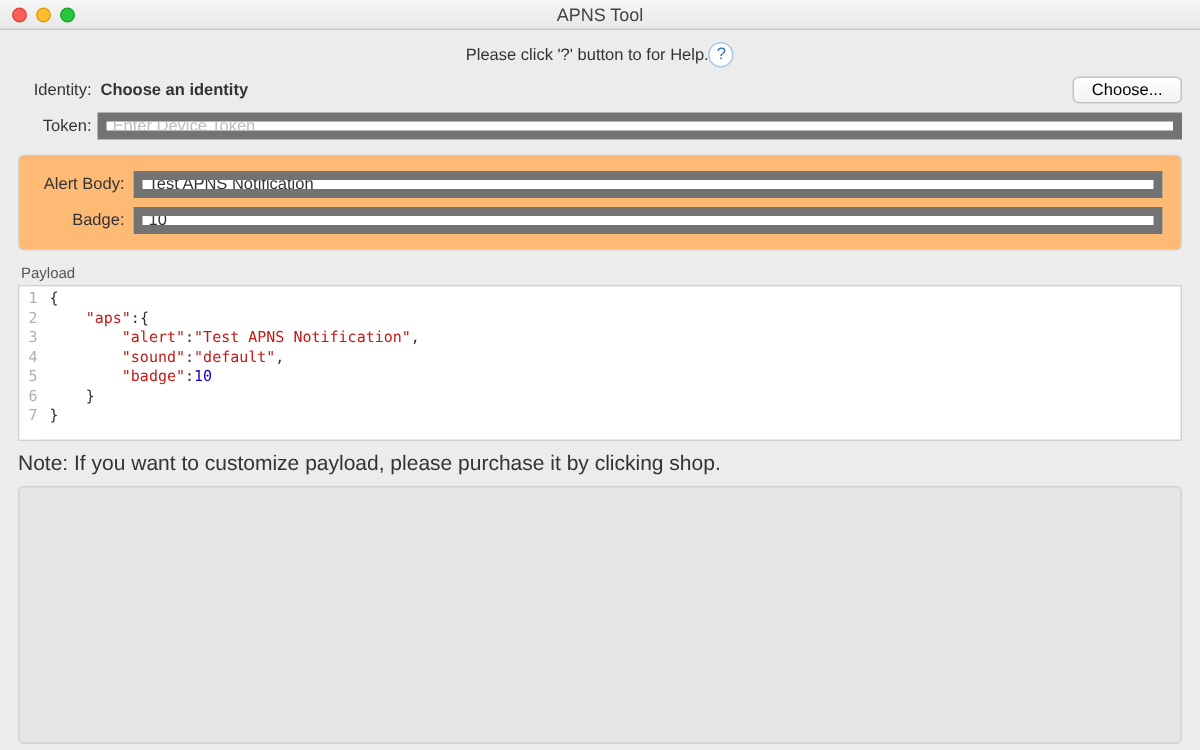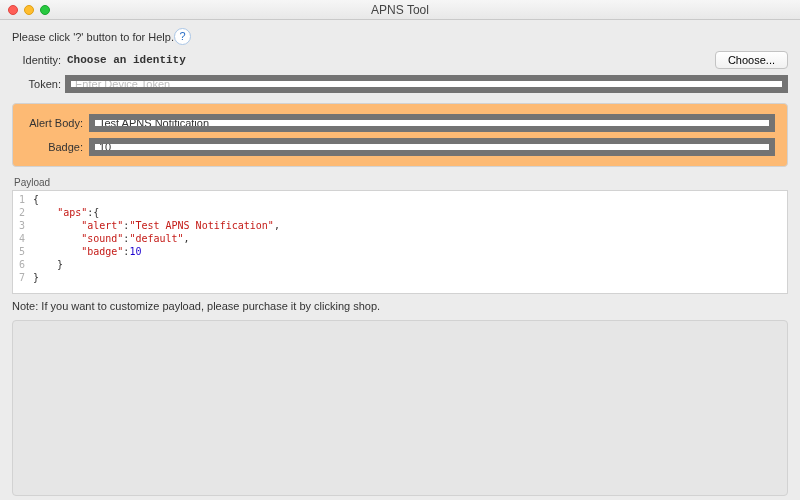--- a/index.html
+++ b/index.html
@@ -20,31 +20,31 @@
     position: relative;
   }
   .traffic { display: flex; gap: 6px; position: absolute; left: 8px; }
   .tl { width: 10px; height: 10px; border-radius: 50%; }
   .tl.red { background: #ff5f57; border: 0.5px solid #e04640; }
   .tl.yel { background: #ffbd2e; border: 0.5px solid #dfa013; }
   .tl.grn { background: #28c940; border: 0.5px solid #18a52e; }
   .title { margin: 0 auto; font-size: 12px; color: #444; }
   .content { padding: 8px 12px 4px 12px; height: calc(500px - 20px); display: flex; flex-direction: column; }
   .row { display: flex; align-items: center; margin-bottom: 6px; justify-content: center; }
-  .help-row { justify-content: flex-start; }
+  .help-row { justify-content: center; }
   .help-btn {
     width: 17px; height: 17px; border-radius: 50%;
     border: 1px solid #aac6e6; background: #fff;
     color: #2a6fc8; font-size: 11px; line-height: 14px; text-align: center;
     cursor: pointer;
   }
   .label { text-align: right; padding-right: 4px; color: #333; }
   .lbl-identity { width: 53px; }
   .lbl-token { width: 53px; }
-  .bold { font-weight: 600; font-family: Liberation Mono, monospace; }
+  .bold { font-weight: 600; }
   .mac-btn {
     background: linear-gradient(#ffffff,#f1f1f1);
     border: 1px solid #c3c3c3; border-radius: 4px;
     padding: 2px 12px; font-size: 11px; cursor: pointer;
     min-width: 60px;
   }
   .mac-input {
     flex: 1; height: 18px;
     border: 6px solid #737373; background: #fff;
     padding: 1px 4px; font-size: 11px; color: #333;
@@ -70,21 +70,21 @@
     padding: 2px 4px 2px 6px; border-right: 0px solid #eee;
     user-select: none; line-height: 13px;
     white-space: pre;
   }
   .code {
     padding: 2px 4px; white-space: pre; line-height: 13px;
     color: #333;
   }
   .str { color: #c41a16; }
   .num { color: #1c00cf; }
-  .note { font-size: 11px; color: #333; margin: 6px 0 8px 0; }
+  .note { font-size: 14px; color: #333; margin: 6px 0 8px 0; }
   .lower-box {
     border: 1px solid #d2d2d2; border-radius: 4px; background: #e6e6e6;
     flex: 1; min-height: 70px;
   }
   .footer-btns {
     display: flex; justify-content: space-between; align-items: center;
     padding: 6px 0 4px 0;
   }
   .right-btns { display: flex; gap: 6px; }
   .copyright { text-align: center; font-size: 9px; color: #666; padding: 2px 0 0 0; }

